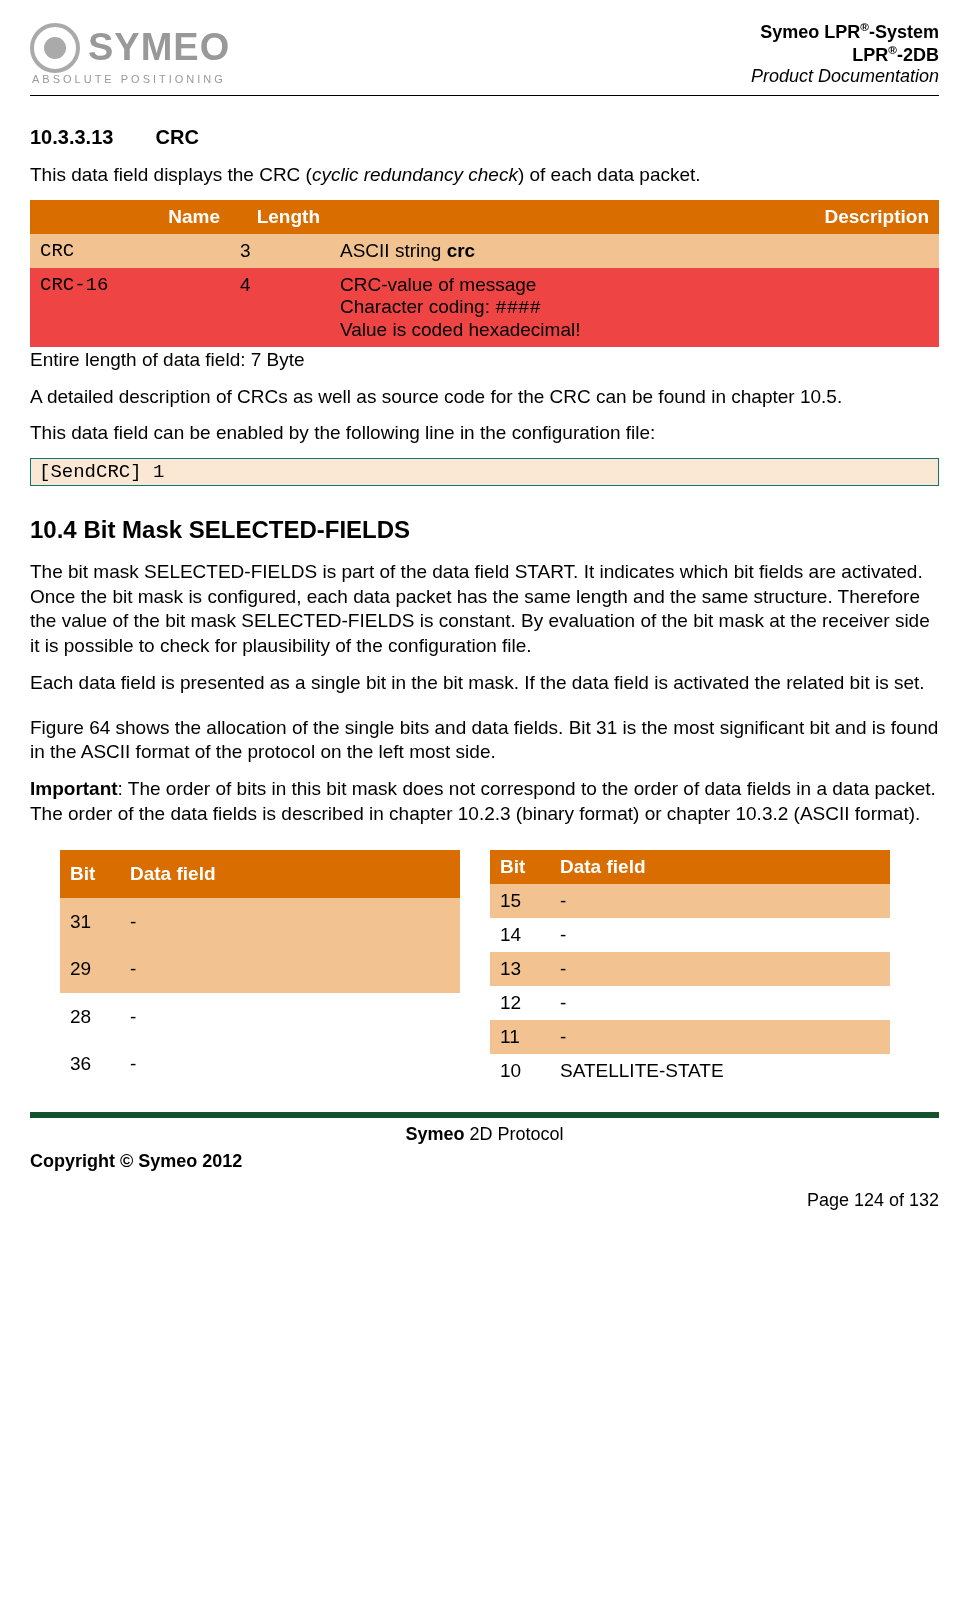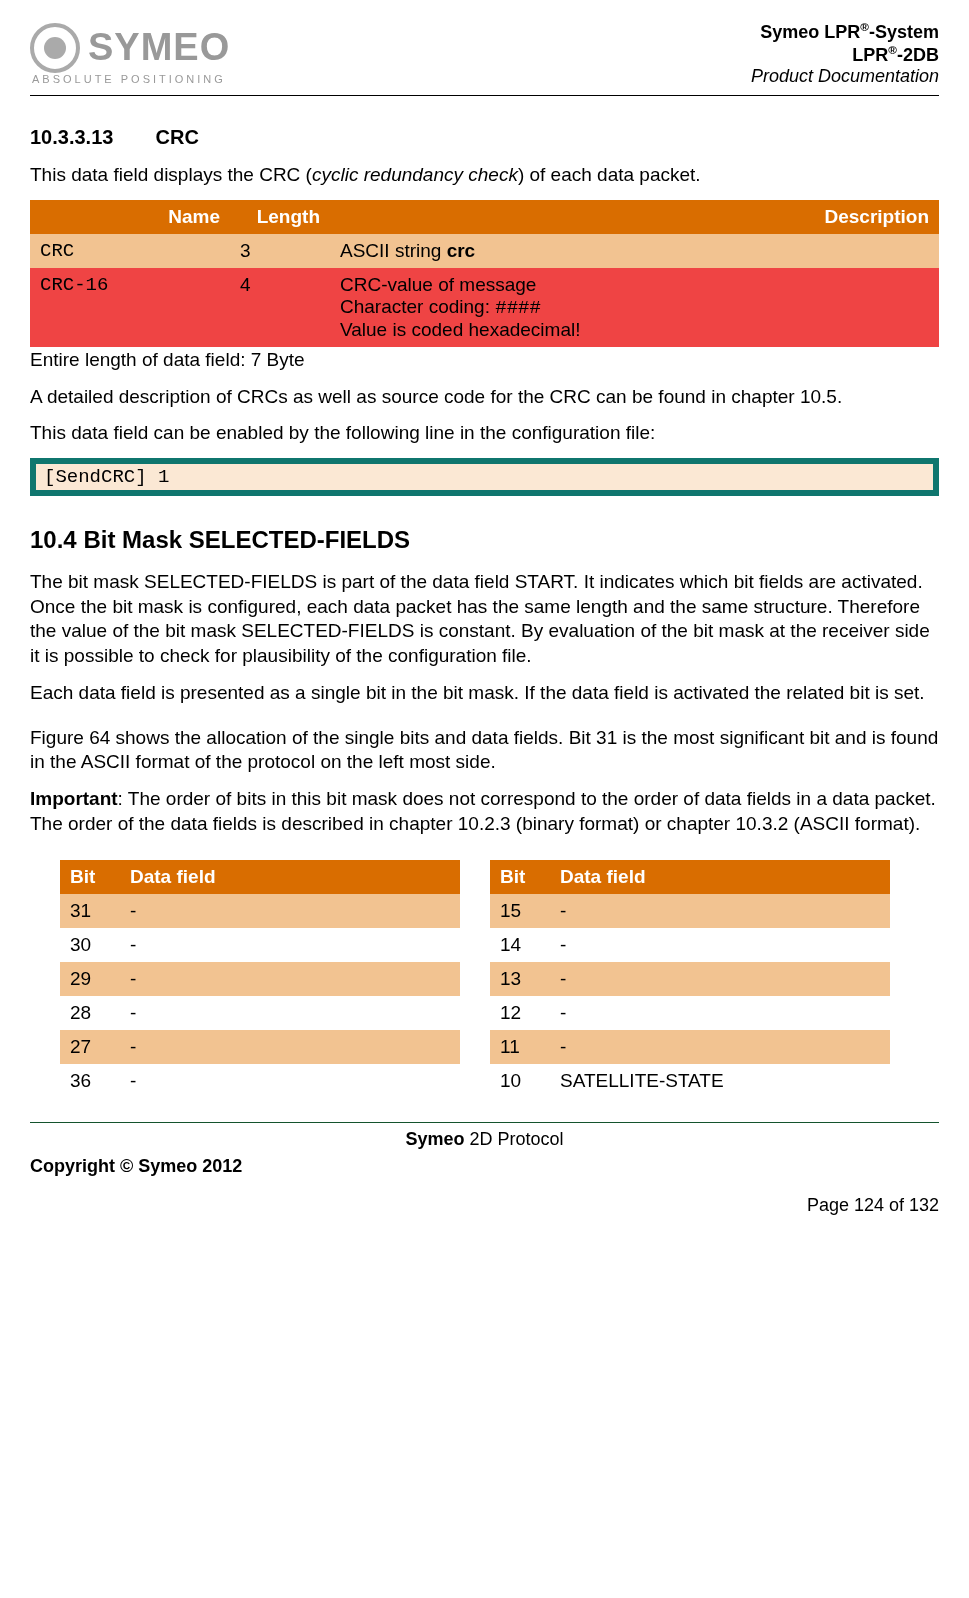--- a/index.html
+++ b/index.html
@@ -90,21 +90,21 @@
   table.data-table td {
     padding: 6px 10px;
     vertical-align: top;
   }
   .row-dark td { background: #f2c391; }
   .row-light td { background: #ef4444; }
   .col-name { width: 200px; }
   .col-len { width: 100px; }
   .table-note { margin: 2px 0 14px 0; }
   .code-box {
-    border: 6px solid #0f766e;
+    border: 1px solid #0f766e;
     background: #fbe8d4;
     font-family: "Courier New", monospace;
     padding: 2px 8px;
     margin: 4px 0 24px 0;
   }
   h2.h2 {
     font-size: 24px;
     font-weight: bold;
     margin: 30px 0 16px 0;
   }
@@ -124,21 +124,21 @@
     padding: 6px 10px;
     font-weight: bold;
   }
   .bit-table td {
     padding: 6px 10px;
   }
   .bit-table .col-bit { width: 60px; }
   .bit-table tr.dark td { background: #f2c391; }
   .bit-table tr.light td { background: #fff; }
   .footer-sep {
-    border-top: 1px solid #14532d;
+    border-top: 6px solid #14532d;
     margin-top: 18px;
     padding-top: 6px;
   }
   .footer-center {
     text-align: center;
     font-size: 18px;
     margin-bottom: 6px;
   }
   .footer-left {
     font-weight: bold;
@@ -222,34 +222,26 @@
   <table class="bit-table">
     <tbody>
         <tr>
       <th class="col-bit">Bit</th>
       <th>Data field</th>
     </tr>
     <tr class="dark">
           <td>31</td>
           <td>-</td>
         </tr>
-    <tr class="light">
-          <td>30</td>
-          <td>-</td>
-        </tr>
     <tr class="dark">
           <td>29</td>
           <td>-</td>
         </tr>
     <tr class="light">
           <td>28</td>
-          <td>-</td>
-        </tr>
-    <tr class="dark">
-          <td>27</td>
           <td>-</td>
         </tr>
     <tr class="light">
           <td>36</td>
           <td>-</td>
         </tr>
   </tbody>
     </table>
   <table class="bit-table">
     <tbody>

